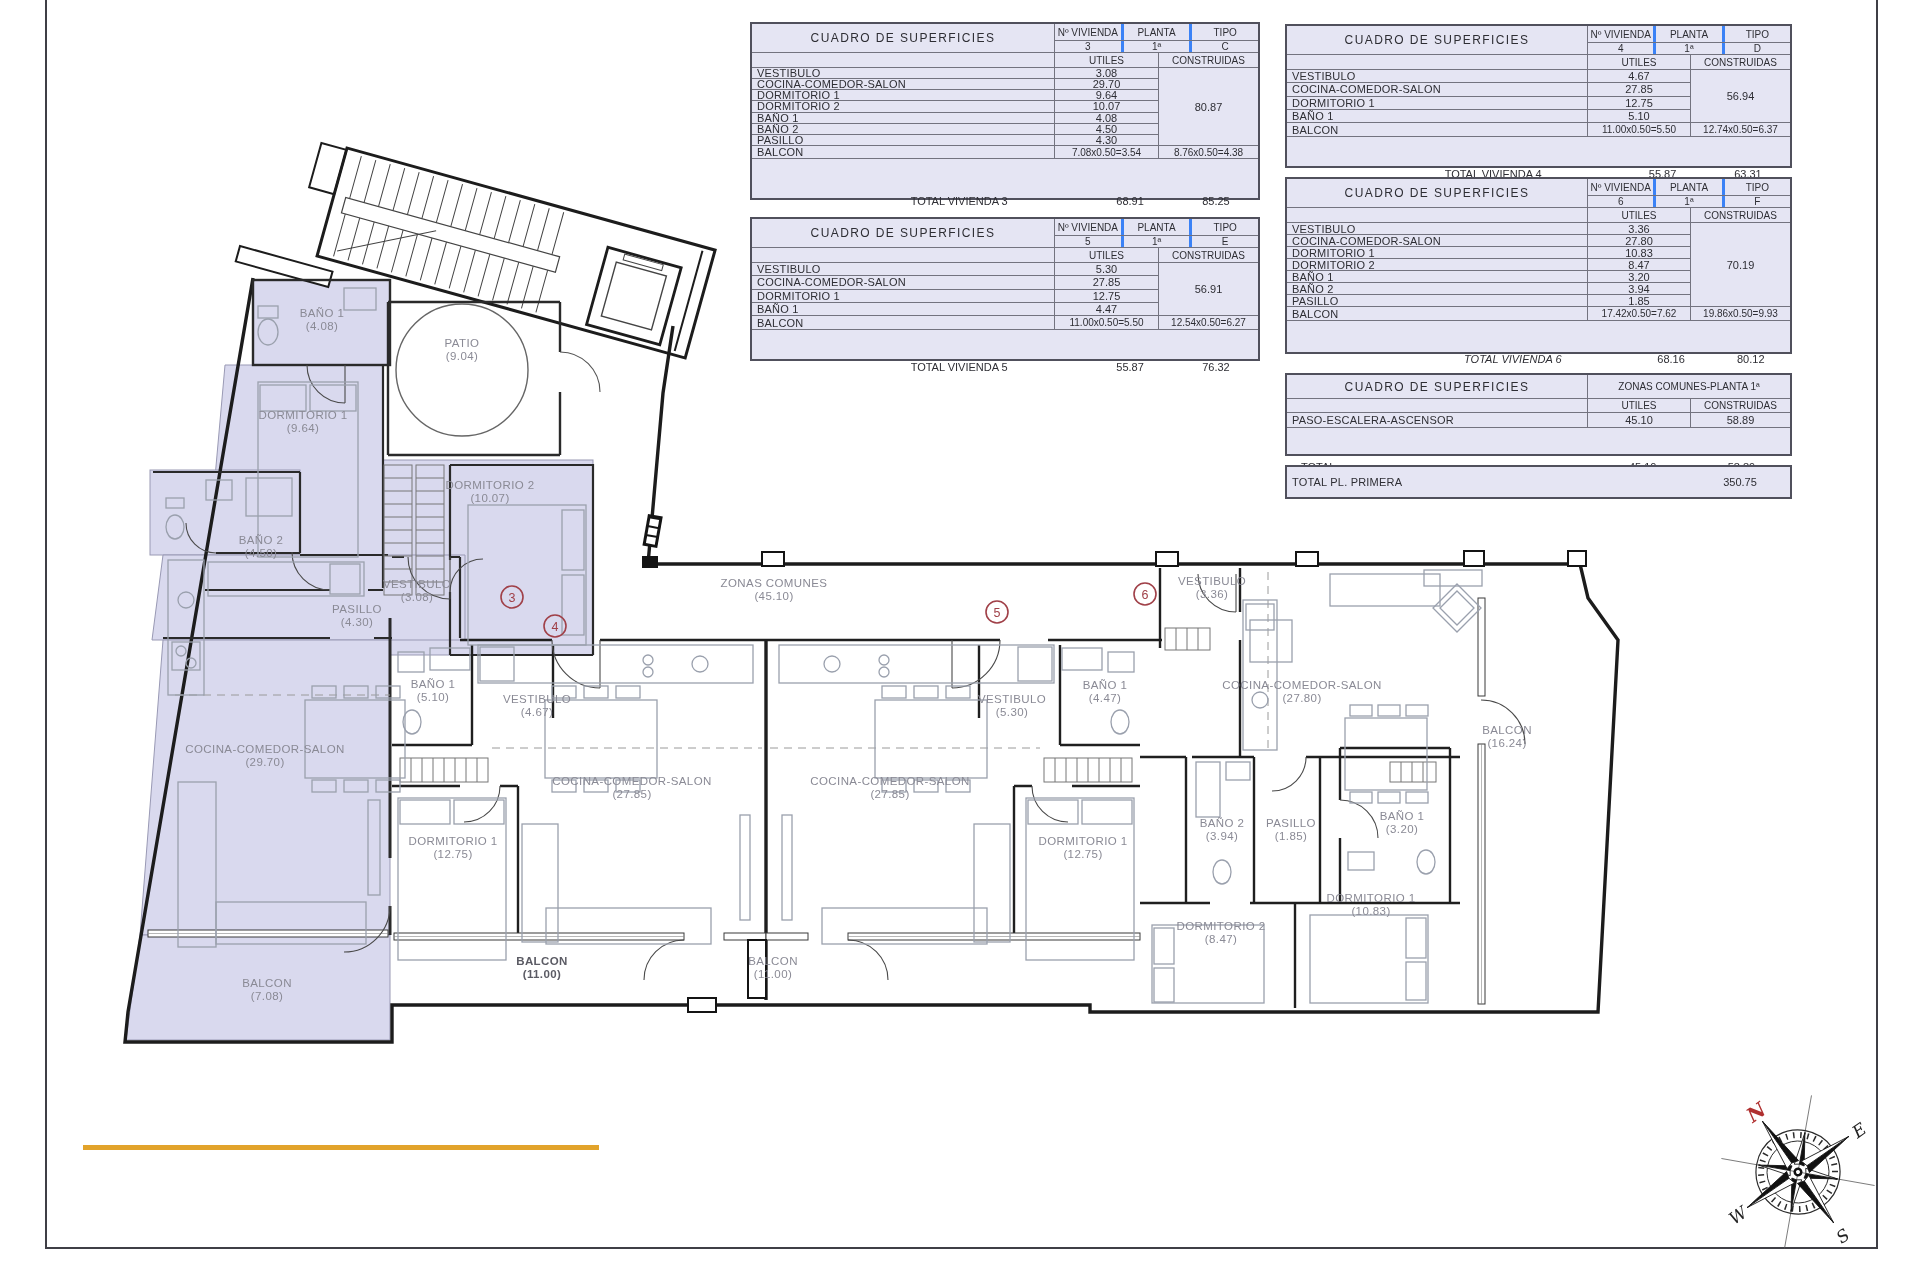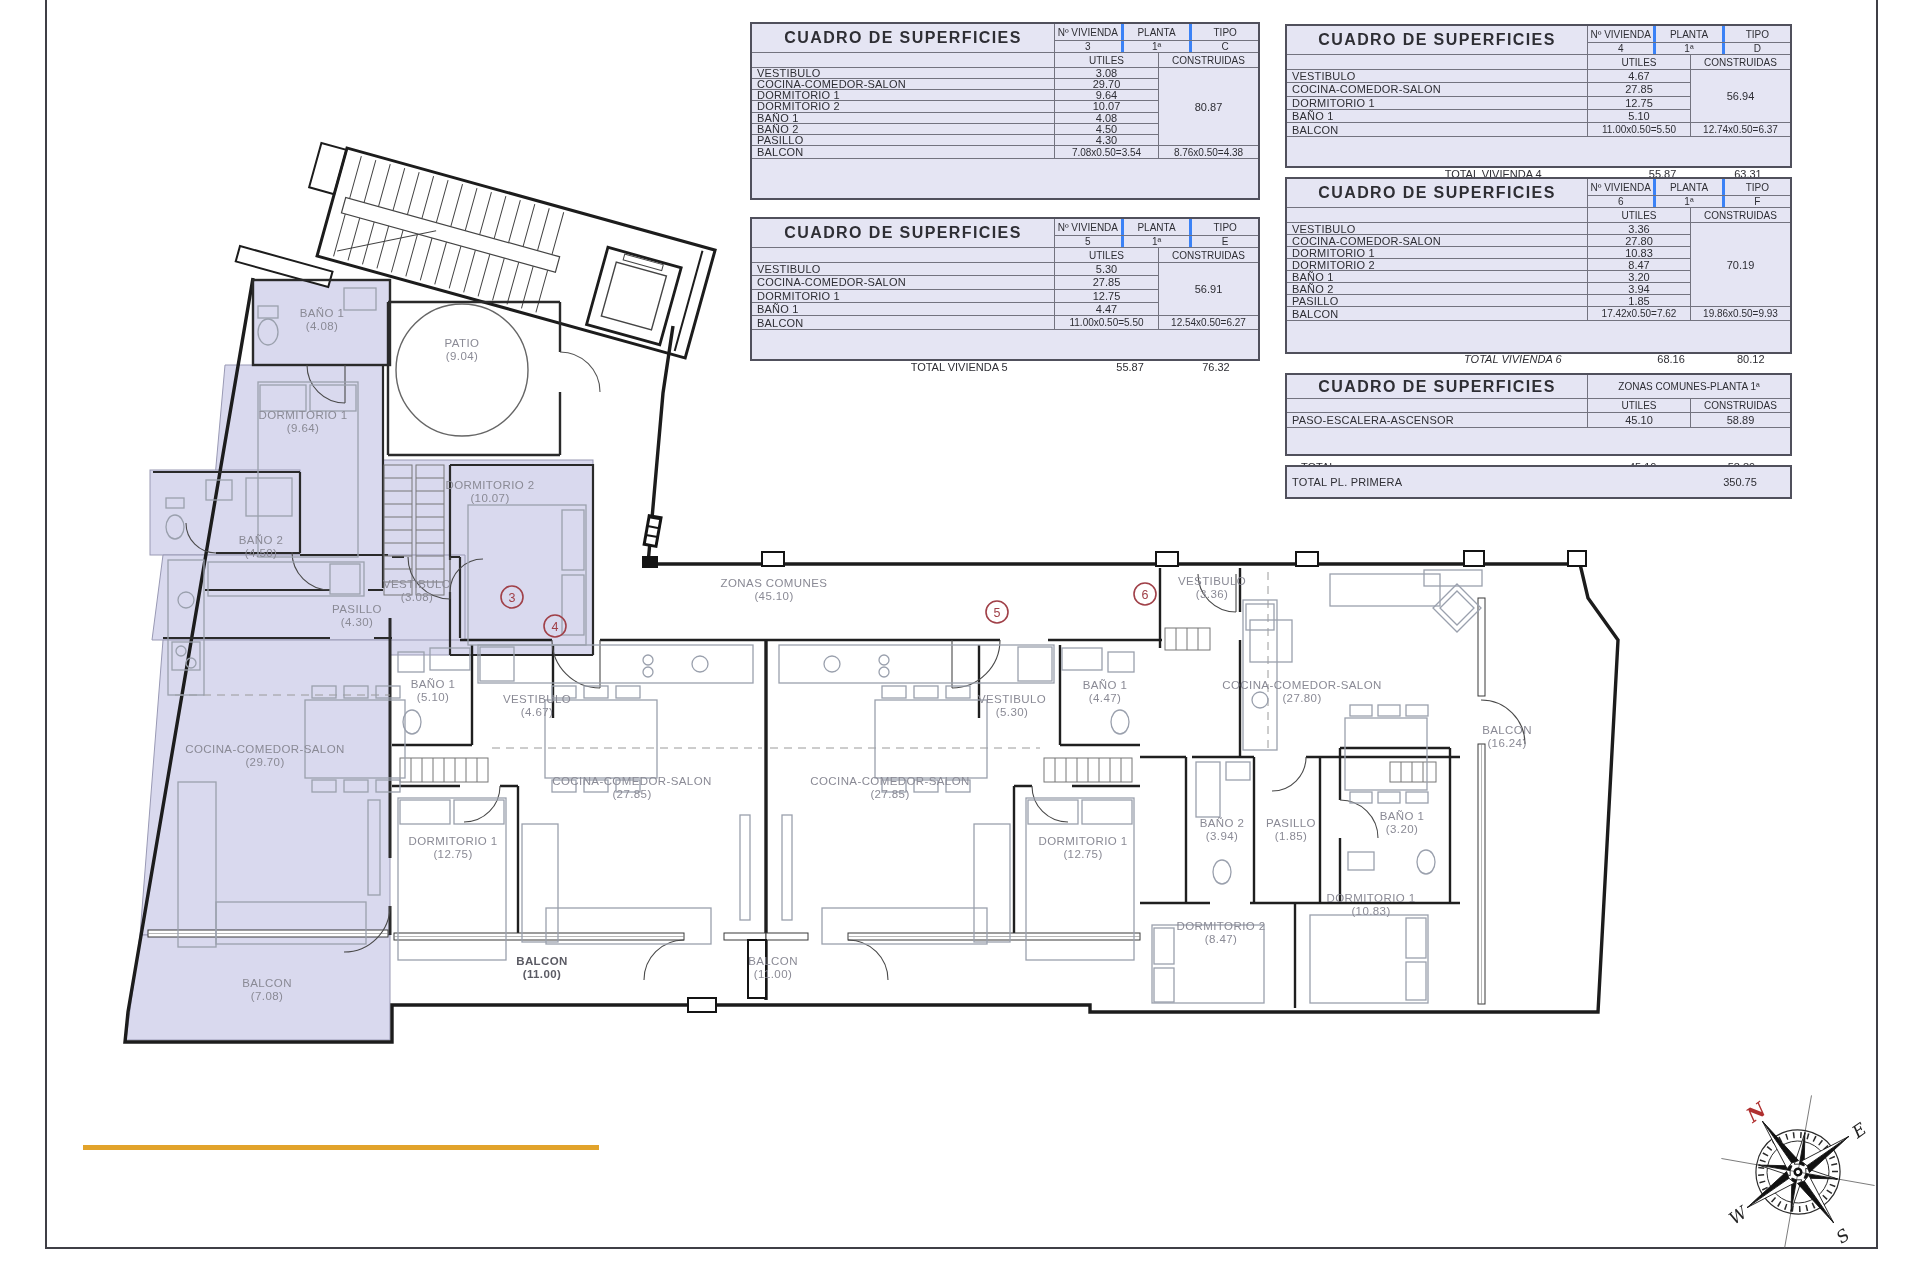--- a/index.html
+++ b/index.html
@@ -9,21 +9,21 @@
          border:2px solid #3f3f46;}
   
   .tbl{position:absolute;display:grid;background:#e5e5f3;border:2px solid #50505c;
        color:#2e2e34;}
   .c{display:flex;align-items:center;overflow:hidden;font-size:11px;}
   .lbl{padding-left:5px;letter-spacing:.2px;}
   .val{justify-content:center;}
   .sm{font-size:10px;}
   .bb{border-bottom:1px solid #73737f;}
   .bl{border-left:1px solid #73737f;}
-  .title{justify-content:center;font-size:16px;letter-spacing:1.4px;font-weight:bold;}
+  .title{justify-content:center;font-size:12px;letter-spacing:1.4px;}
   .h3{display:flex;}
   .h3>div{flex:1;display:flex;align-items:center;justify-content:center;font-size:10px;}
   .h3>div+div{border-left:3px solid #3b82f6;}
   .trows{display:grid;}
   .totrow{display:flex;font-size:11px;}
   .totrow>div{display:flex;align-items:center;justify-content:center;margin-top:30px;}
   
   .rname,.rarea{font-size:11.5px;fill:#8a8a95;text-anchor:middle;letter-spacing:.4px;}
   .rbold{fill:#5b5b64;font-weight:700;}
   .umark{fill:none;stroke-width:1.6;}
@@ -423,20 +423,25 @@
 
         <div class="c lbl bb">PASILLO</div>
         <div class="c val bl bb">4.30</div>
 
     </div>
     <div class="c val bl bb" style="grid-area:4/3/5/4">80.87</div>
     <div class="c lbl bb" style="grid-area:5/1/6/2">BALCON</div>
     <div class="c val sm bl bb" style="grid-area:5/2/6/3">7.08x0.50=3.54</div>
     <div class="c val sm bl bb" style="grid-area:5/3/6/4">8.76x0.50=4.38</div>
     <div style="grid-area:6/1/7/4"></div>
+    <div class="totrow" style="grid-area:7/1/8/4">
+      <div style="width:302px;padding-left:80px;">TOTAL VIVIENDA 3</div>
+      <div style="width:104px;">68.91</div>
+      <div style="width:100px;">85.25</div>
+    </div>
   </div>
 
   <div class="tbl" style="left:750px;top:217px;grid-template-columns:302px 104px 100px;grid-template-rows:17px 12px 15px 53px 14px 7px 22px;">
     <div class="c title bb" style="grid-area:1/1/3/2">CUADRO DE SUPERFICIES</div>
     <div class="h3 bl bb" style="grid-area:1/2/2/4">
       <div>Nº VIVIENDA</div>
       <div>PLANTA</div>
       <div>TIPO</div>
     </div>
     <div class="h3 bl bb" style="grid-area:2/2/3/4">

